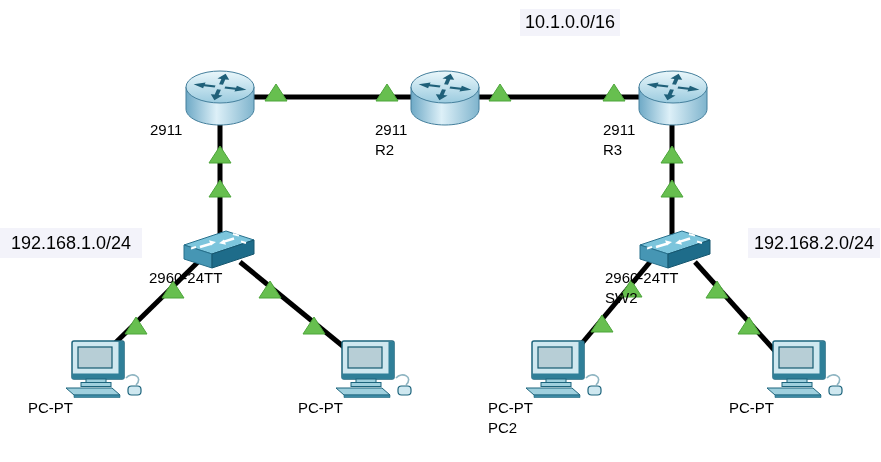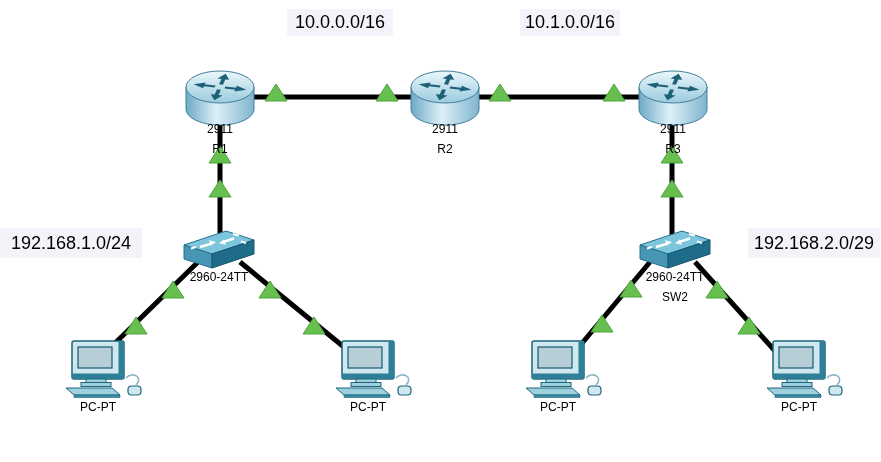--- a/index.html
+++ b/index.html
@@ -2,22 +2,22 @@
 <html><head>
 <meta charset="utf-8">
 <style>
   html,body{margin:0;padding:0;background:#fff;}
   .canvas{position:relative;width:881px;height:462px;background:#ffffff;overflow:hidden;
           font-family:"Liberation Sans",sans-serif;color:#000;}
   .wires{position:absolute;left:0;top:0;z-index:1;}
   .wires line{stroke:#000;stroke-width:5;}
   .tri{fill:#67bf4f;stroke:#4da53b;stroke-width:1;}
   .device{position:absolute;z-index:2;cursor:pointer;}
-  .dev-label{position:absolute;z-index:3;width:140px;text-align:center;
-             font-size:12px;line-height:19.5px;}
+  .dev-label{position:absolute;z-index:3;width:140px;
+             font-size:15px;line-height:19.5px;}
   .note{position:absolute;z-index:4;background:#f3f3fa;font-size:18px;
         display:flex;align-items:center;justify-content:center;}
   .hidden-defs{position:absolute;width:0;height:0;overflow:hidden;}
 </style>
 </head>
 <body>
 
 <div class="canvas">
 
   <svg class="hidden-defs" aria-hidden="true">
@@ -137,21 +137,20 @@
       </svg>
   </div>
   <div class="device" style="left:767px;top:339px;width:80px;height:60px">
     <svg width="80" height="60">
         <use href="#sym-pc"></use>
       </svg>
   </div>
 
   <div class="dev-label" style="left:150px;top:120px">
     <div>2911</div>
-    <div>R1</div>
   </div>
   <div class="dev-label" style="left:375px;top:120px">
     <div>2911</div>
     <div>R2</div>
   </div>
   <div class="dev-label" style="left:603px;top:120px">
     <div>2911</div>
     <div>R3</div>
   </div>
   <div class="dev-label" style="left:149px;top:268px">
@@ -162,23 +161,23 @@
     <div>SW2</div>
   </div>
   <div class="dev-label" style="left:28px;top:398px">
     <div>PC-PT</div>
   </div>
   <div class="dev-label" style="left:298px;top:398px">
     <div>PC-PT</div>
   </div>
   <div class="dev-label" style="left:488px;top:398px">
     <div>PC-PT</div>
+    <div>PC2</div>
   </div>
   <div class="dev-label" style="left:729px;top:398px">
     <div>PC-PT</div>
   </div>
 
-  <div class="note" style="left:287px;top:9px;width:106px;height:27px">10.0.0.0/16</div>
   <div class="note" style="left:520px;top:9px;width:100px;height:27px">10.1.0.0/16</div>
   <div class="note" style="left:0;top:228px;width:142px;height:30px">192.168.1.0/24</div>
-  <div class="note" style="left:748px;top:228px;width:132px;height:30px">192.168.2.0/29</div>
+  <div class="note" style="left:748px;top:228px;width:132px;height:30px">192.168.2.0/24</div>
 
 </div>
 
 </body></html>

